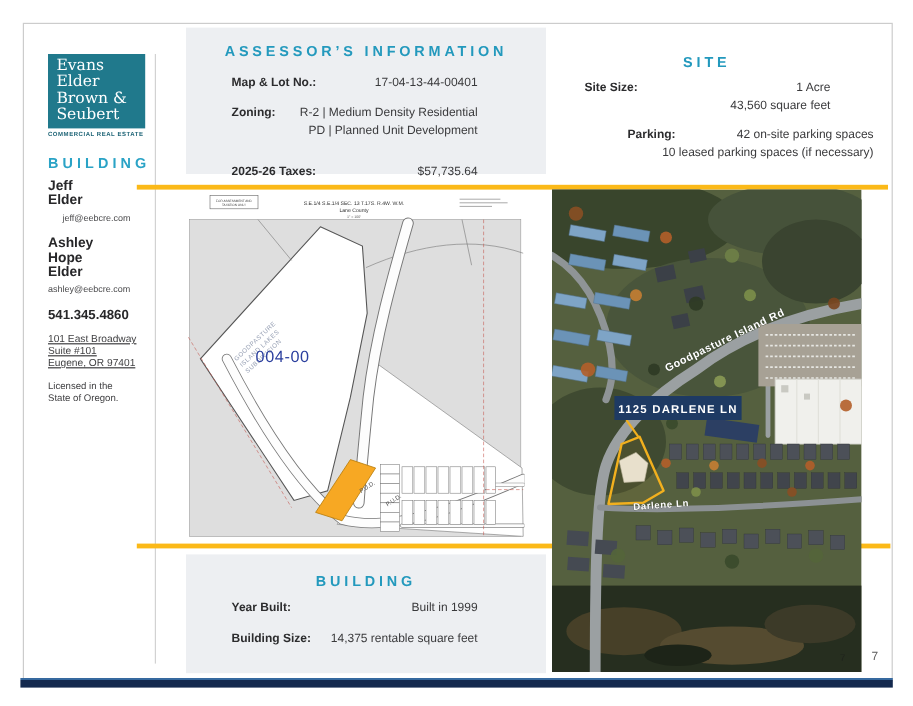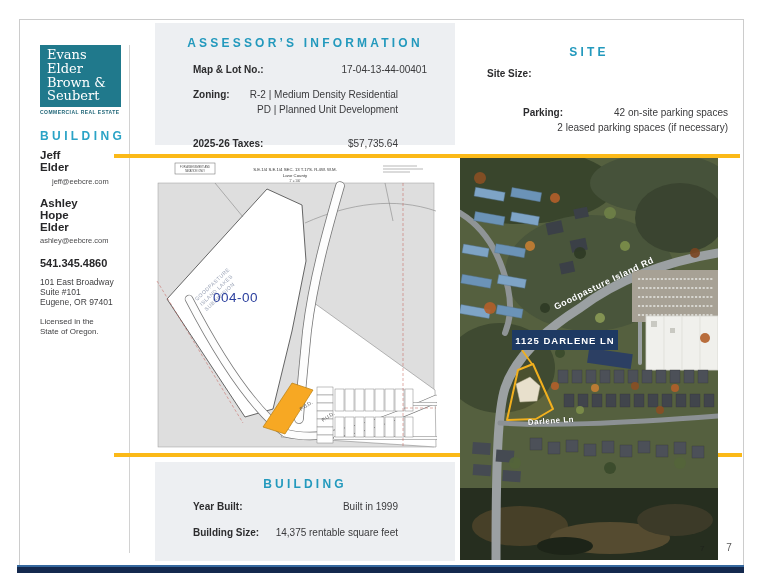--- a/index.html
+++ b/index.html
@@ -21,35 +21,35 @@
   .logo-box{left:40px;top:45px;width:81px;height:62px;background:#20798c;padding:3px 0 0 7px;
             box-sizing:border-box;font-family:"DejaVu Serif","Liberation Serif",serif;
             color:#ffffff;font-size:13px;line-height:13.8px;}
   .logo-tagline{left:40px;top:109px;width:90px;font-size:5px;letter-spacing:0.45px;color:#1f6577;font-weight:bold;}
   .contact-heading{left:40px;top:129px;font-size:12px;font-weight:bold;letter-spacing:3.4px;color:#2aa3c6;}
   .contact-name{font-size:11.5px;line-height:11.8px;font-weight:bold;color:#272729;}
   .c1{left:40px;top:150px;} .c1e{left:40px;top:177px;margin-left:12px;}
   .c2{left:40px;top:198px;} .c2e{left:40px;top:236px;}
   .contact-email{font-size:7.5px;color:#4b4b4d;}
   .phone{left:40px;top:257px;font-size:11px;font-weight:bold;color:#272729;}
-  .address{left:40px;top:277px;font-size:8.5px;line-height:10px;color:#3f3f41;}
+  .address{left:40px;top:277px;font-size:8.5px;line-height:10px;color:#3f3f41;text-decoration:underline;}
   .license{left:40px;top:317px;font-size:8px;line-height:10px;color:#3f3f41;}
 
   
   .panel{background:#edeff2;}
   .assessor-panel{left:155px;top:23px;width:300px;height:122px;}
   .building-panel{left:155px;top:462px;width:300px;height:99px;}
   .section-title{font-size:12px;font-weight:bold;letter-spacing:3.2px;color:#2399bd;text-align:center;}
   .t-assessor{left:155px;top:36px;width:300px;}
   .t-site{left:460px;top:45px;width:258px;}
   .t-building{left:155px;top:477px;width:300px;}
   .info-row{font-size:10px;line-height:15px;}
   .info-row .label{position:absolute;left:0;top:0;font-weight:bold;color:#2c2c2e;}
   .info-row .vals{text-align:right;color:#3a3a3c;}
-  .row-a1{left:193px;top:62px;width:205px;padding-left:29px;}
+  .row-a1{left:193px;top:62px;width:205px;}
   .row-a2{left:193px;top:87px;width:205px;}
   .row-a3{left:193px;top:136px;width:205px;}
   .row-s1{left:487px;top:66px;width:205px;}
   .row-s2{left:487px;top:105px;width:205px;margin-left:36px;}
   .row-b1{left:193px;top:499px;width:205px;}
   .row-b2{left:193px;top:525px;width:205px;}
 
   
   .plat{left:155px;top:161px;width:282px;height:288px;}
   .aerial{left:460px;top:158px;width:258px;height:402px;}
@@ -120,27 +120,29 @@
     <span class="label">2025-26 Taxes:</span>
     <div class="vals">
         <div>$57,735.64</div>
       </div>
   </div>
 
   <div class="abs section-title t-site">SITE</div>
   <div class="abs info-row row-s1">
     <span class="label">Site Size:</span>
     <div class="vals">
+      <div>1 Acre</div>
+      <div>43,560 square feet</div>
     </div>
   </div>
   <div class="abs info-row row-s2">
     <span class="label">Parking:</span>
     <div class="vals">
       <div>42 on-site parking spaces</div>
-      <div>2 leased parking spaces (if necessary)</div>
+      <div>10 leased parking spaces (if necessary)</div>
     </div>
   </div>
 
   <div class="abs panel building-panel"></div>
   <div class="abs section-title t-building">BUILDING</div>
   <div class="abs info-row row-b1">
     <span class="label">Year Built:</span>
     <div class="vals">
         <div>Built in 1999</div>
       </div>

